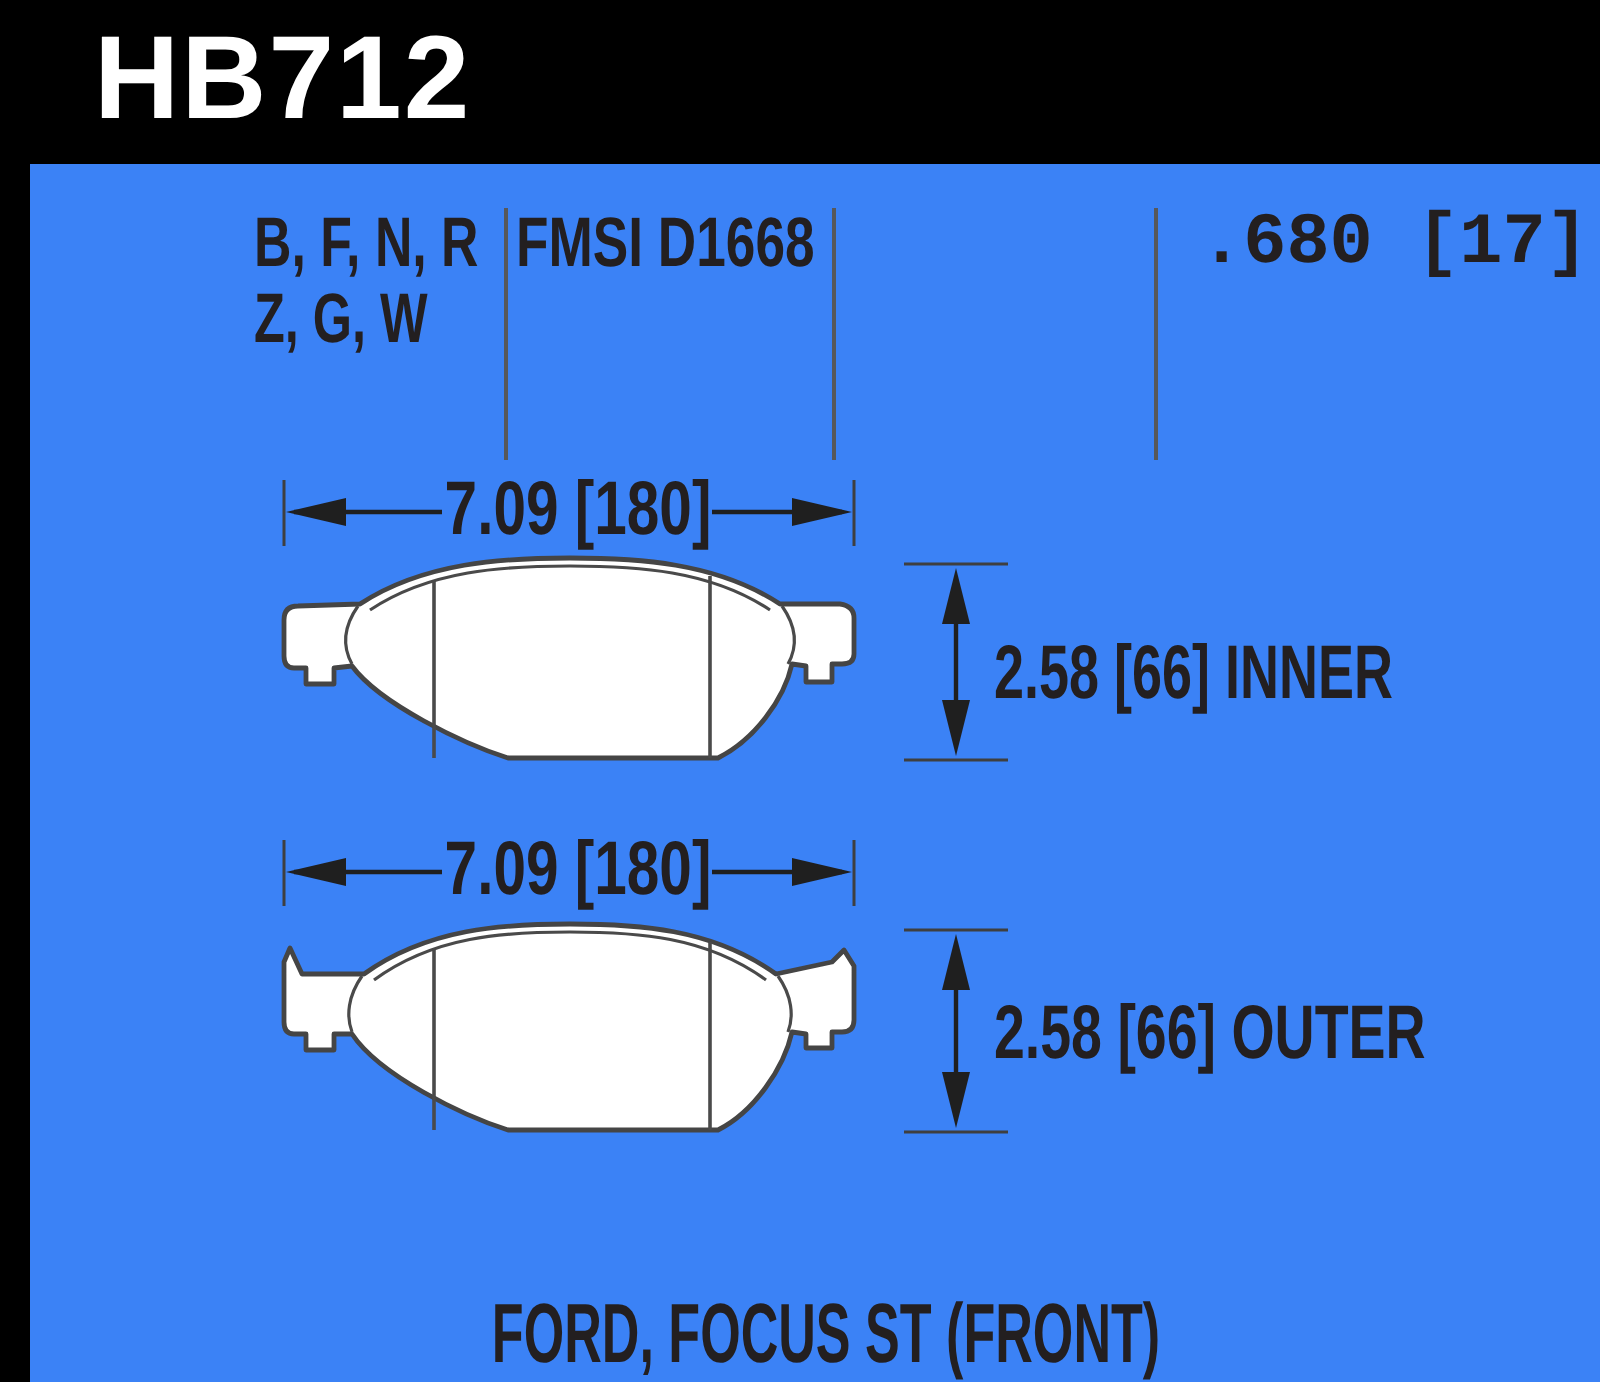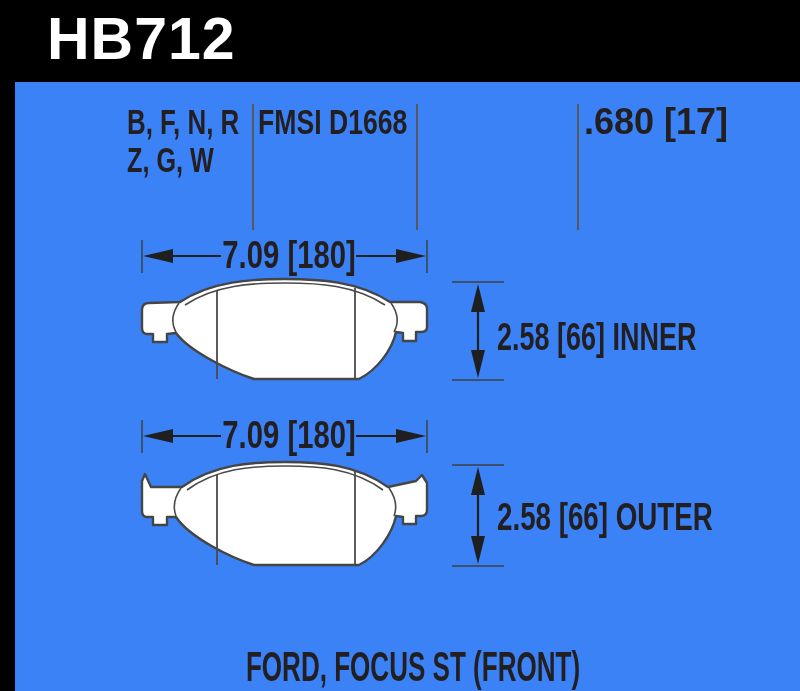--- a/index.html
+++ b/index.html
@@ -10,21 +10,21 @@
   .header-bar{position:absolute;left:0;top:0;width:800px;height:82px;background:#000000;}
   .left-bar{position:absolute;left:0;top:0;width:15px;height:691px;background:#000000;}
   .t{
     position:absolute;font-weight:bold;white-space:nowrap;line-height:1;
     color:#231f20;letter-spacing:0;
   }
   .part-number{left:47px;top:10px;font-size:59px;letter-spacing:1px;color:#ffffff;}
   .codes1{left:127px;top:104px;font-size:35px;transform:scaleX(.74);transform-origin:0 50%;}
   .codes2{left:127px;top:142px;font-size:35px;transform:scaleX(.72);transform-origin:0 50%;}
   .fmsi{left:258px;top:104px;font-size:35px;transform:scaleX(.76);transform-origin:0 50%;}
-  .thickness{left:584px;top:104px;font-size:36px;transform:scaleX(1);transform-origin:0 50%;}
+  .thickness{left:600px;top:104px;font-size:36px;transform:scaleX(1);transform-origin:0 50%;font-family:Liberation Mono, monospace;}
   .dim-width-1{left:289px;top:236px;font-size:38px;transform:translateX(-50%) scaleX(.77);}
   .dim-width-2{left:289px;top:416px;font-size:38px;transform:translateX(-50%) scaleX(.77);}
   .dim-height-1{left:497px;top:318px;font-size:38px;transform:scaleX(.71);transform-origin:0 50%;}
   .dim-height-2{left:497px;top:498px;font-size:38px;transform:scaleX(.73);transform-origin:0 50%;}
   .application{left:413px;top:646px;font-size:42px;transform:translateX(-50%) scaleX(.62);}
   .divider{position:absolute;top:104px;width:2px;height:126px;background:#57585a;}
   .divider.d1{left:252px;}
   .divider.d2{left:416px;}
   .divider.d3{left:577px;}
   svg.diagram{position:absolute;left:0;top:0;}

